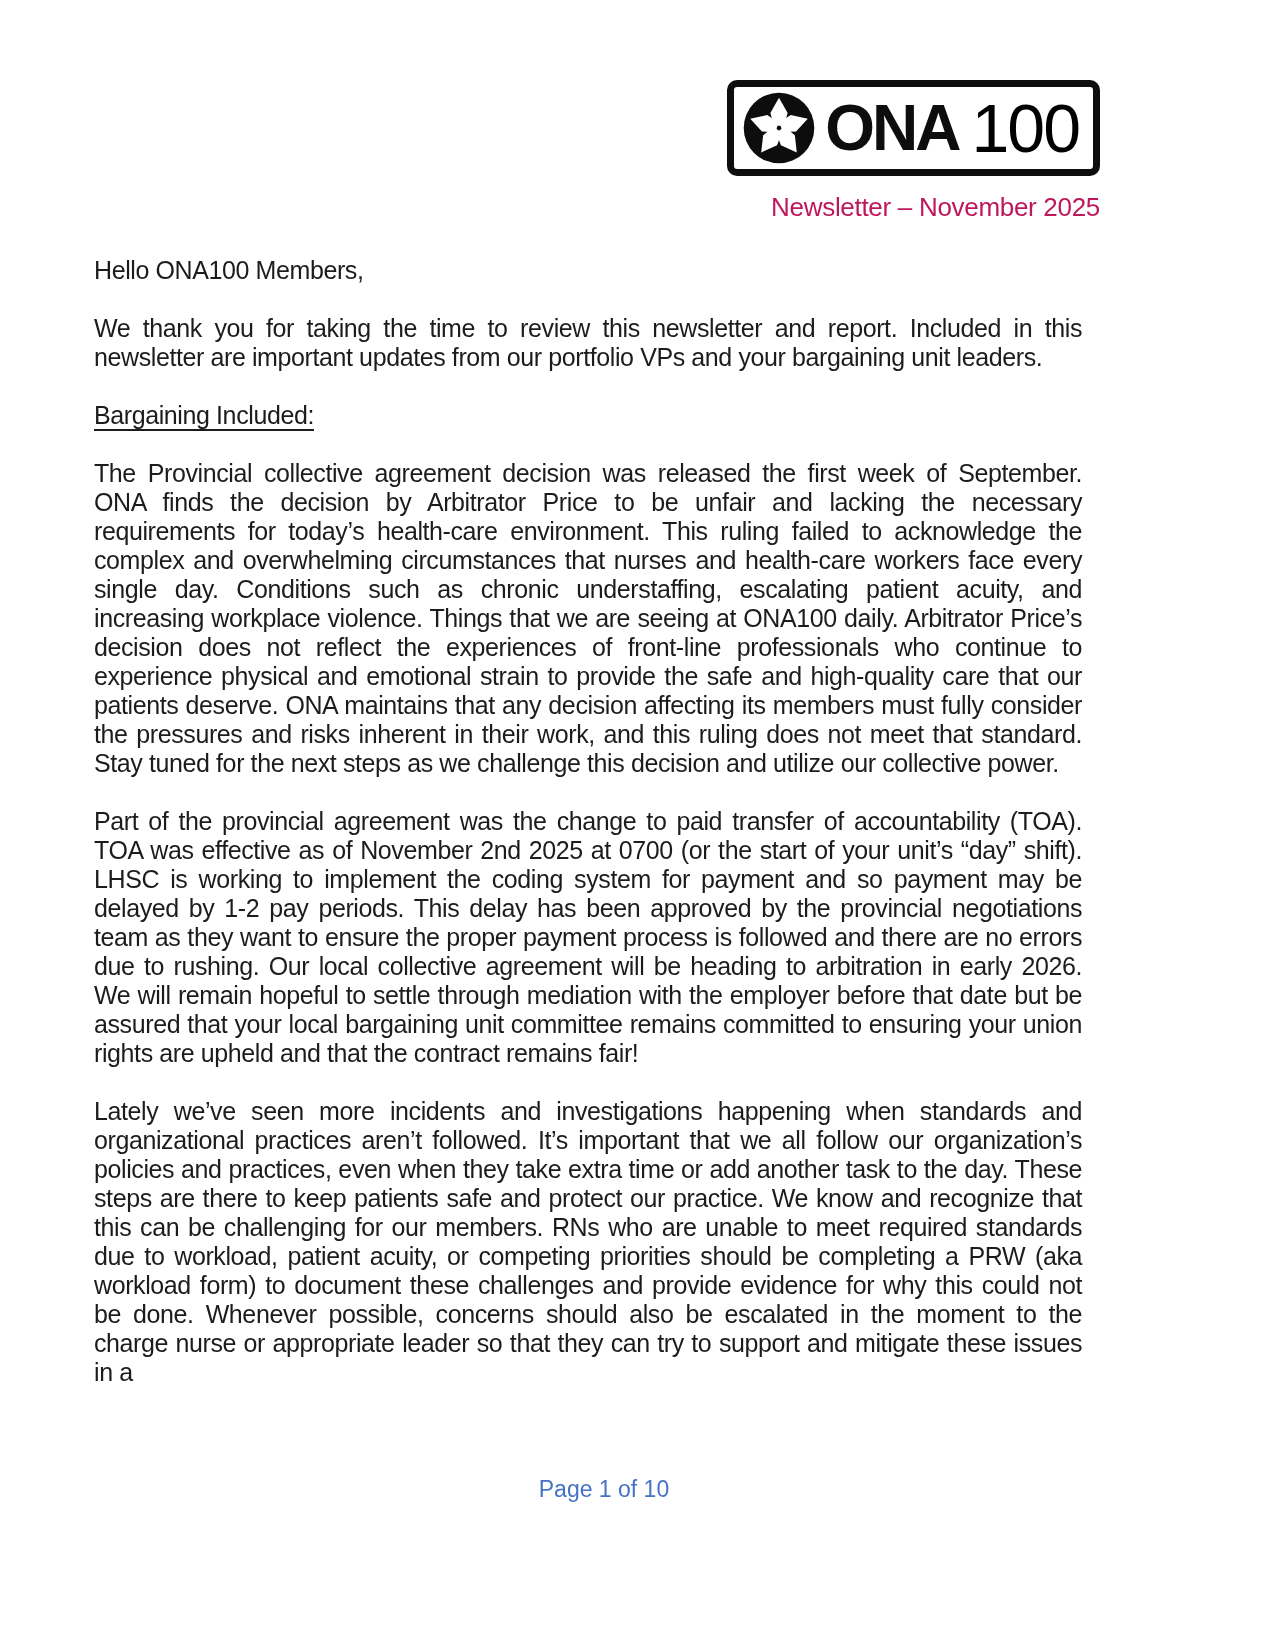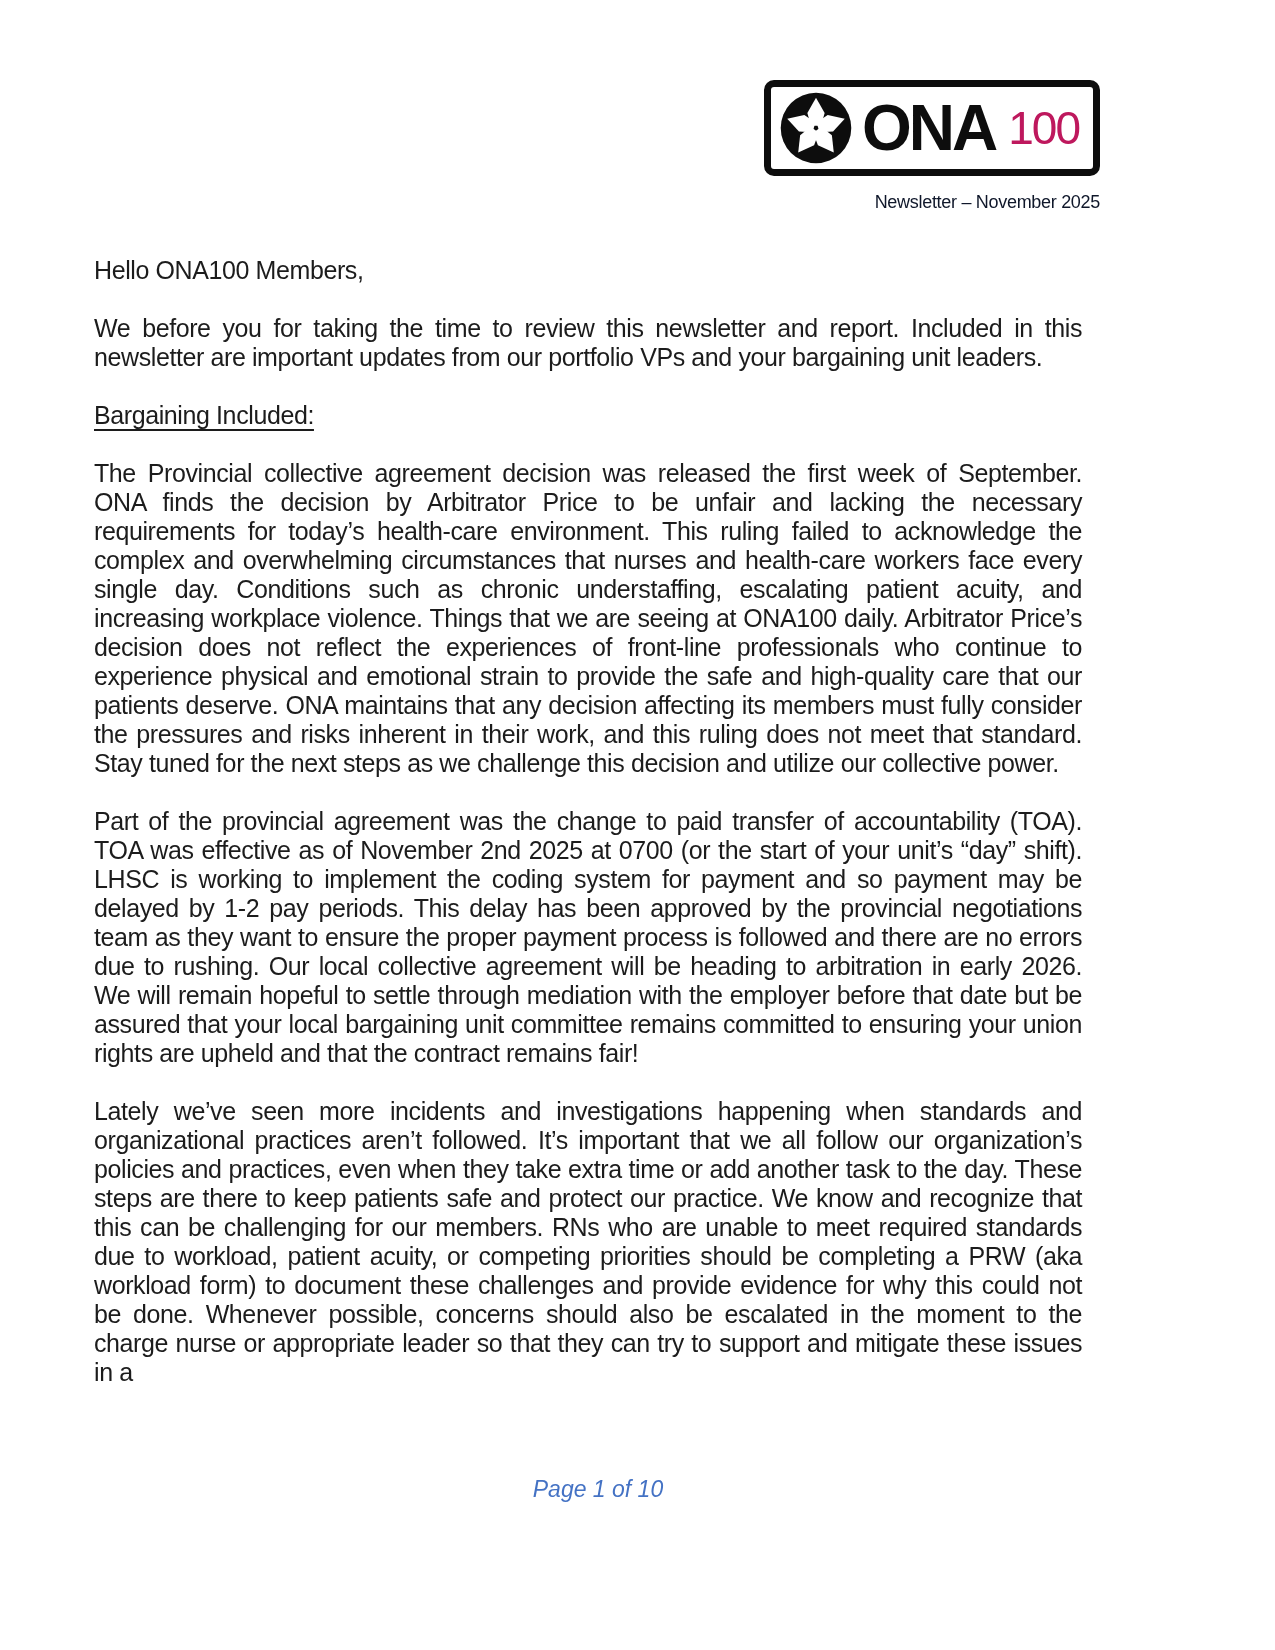--- a/index.html
+++ b/index.html
@@ -34,32 +34,32 @@
   }
   .logo-flower { display: block; }
   .logo-ona {
     font-size: 64px;
     font-weight: 800;
     letter-spacing: -3px;
     color: #0d0d0d;
     line-height: 1;
   }
   .logo-100 {
-    font-size: 46px;
+    font-size: 68px;
     font-weight: 400;
     letter-spacing: -2px;
-    color: #be185d;
+    color: #000000;
     line-height: 1;
     margin-left: 3px;
   }
   .subtitle {
     margin-top: 16px;
-    font-size: 18px;
+    font-size: 26px;
     letter-spacing: -0.3px;
-    color: #0f172a;
+    color: #be185d;
   }
 
   
   .content {
     position: absolute;
     left: 94px;
     top: 240px;
     width: 988px;
     font-size: 25px;
     line-height: 29px;
@@ -75,27 +75,26 @@
     line-height: 29px;
     color: #1c1c1c;
     text-decoration: underline;
     text-underline-offset: 5px;
     text-decoration-thickness: 1.5px;
   }
 
   
   .footer {
     position: absolute;
-    left: 104px;
+    left: 110px;
     top: 1460px;
     width: 988px;
     text-align: center;
     font-size: 23px;
     color: #4472c4;
-    font-style: italic;
   }
 </style>
 </head>
 <body>
 
 <div class="page">
 
   <div class="logo-wrap">
     <div class="logo-box">
       <svg class="logo-flower" width="72" height="72" viewBox="0 0 100 100" aria-hidden="true">
@@ -110,21 +109,21 @@
       </svg>
       <span class="logo-ona">ONA</span>
       <span class="logo-100">100</span>
     </div>
     <div class="subtitle">Newsletter – November 2025</div>
   </div>
 
   <div class="content">
     <p class="greeting">Hello ONA100 Members,</p>
 
-    <p class="justify">We before you for taking the time to review this newsletter and report. Included in this newsletter are important updates from our portfolio VPs and your bargaining unit leaders.</p>
+    <p class="justify">We thank you for taking the time to review this newsletter and report. Included in this newsletter are important updates from our portfolio VPs and your bargaining unit leaders.</p>
 
     <h2 class="section-heading">Bargaining Included:</h2>
 
     <p class="justify">The Provincial collective agreement decision was released the first week of September. ONA finds the decision by Arbitrator Price to be unfair and lacking the necessary requirements for today’s health-care environment. This ruling failed to acknowledge the complex and overwhelming circumstances that nurses and health-care workers face every single day. Conditions such as chronic understaffing, escalating patient acuity, and increasing workplace violence. Things that we are seeing at ONA100 daily. Arbitrator Price’s decision does not reflect the experiences of front-line professionals who continue to experience physical and emotional strain to provide the safe and high-quality care that our patients deserve. ONA maintains that any decision affecting its members must fully consider the pressures and risks inherent in their work, and this ruling does not meet that standard. Stay tuned for the next steps as we challenge this decision and utilize our collective power.</p>
 
     <p class="justify">Part of the provincial agreement was the change to paid transfer of accountability (TOA). TOA was effective as of November 2nd 2025 at 0700 (or the start of your unit’s “day” shift). LHSC is working to implement the coding system for payment and so payment may be delayed by 1-2 pay periods. This delay has been approved by the provincial negotiations team as they want to ensure the proper payment process is followed and there are no errors due to rushing. Our local collective agreement will be heading to arbitration in early 2026. We will remain hopeful to settle through mediation with the employer before that date but be assured that your local bargaining unit committee remains committed to ensuring your union rights are upheld and that the contract remains fair!</p>
 
 
     <p class="justify">Lately we’ve seen more incidents and investigations happening when standards and organizational practices aren’t followed. It’s important that we all follow our organization’s policies and practices, even when they take extra time or add another task to the day. These steps are there to keep patients safe and protect our practice. We know and recognize that this can be challenging for our members. RNs who are unable to meet required standards due to workload, patient acuity, or competing priorities should be completing a PRW (aka workload form) to document these challenges and provide evidence for why this could not be done. Whenever possible, concerns should also be escalated in the moment to the charge nurse or appropriate leader so that they can try to support and mitigate these issues in a</p>
   </div>

